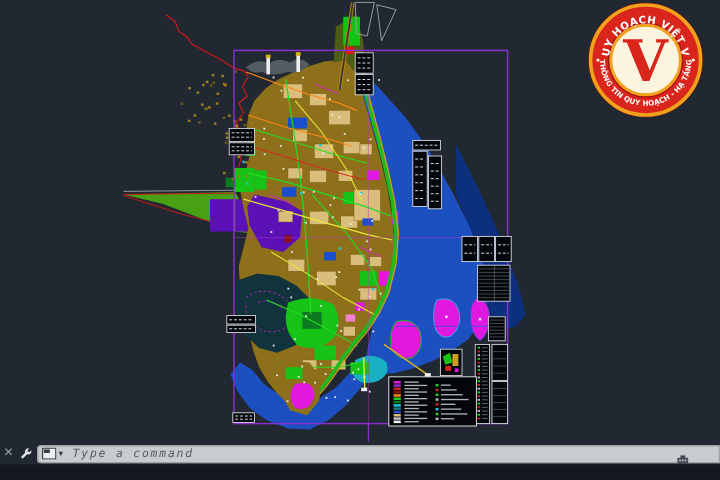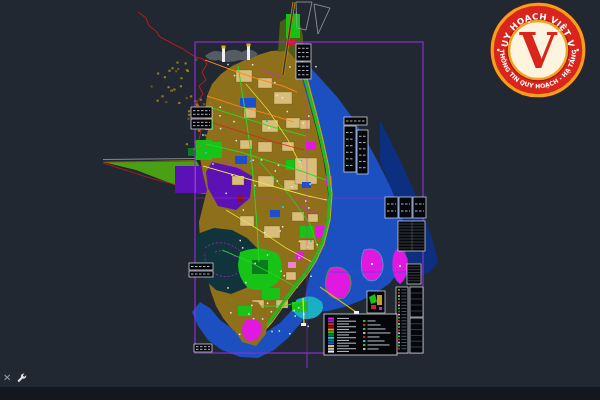--- a/index.html
+++ b/index.html
@@ -512,16 +512,35 @@
   <circle cx="16" cy="55" r="1.3" fill="#ffffff"></circle>
   <circle cx="94" cy="55" r="1.3" fill="#ffffff"></circle>
   <text x="55" y="72.5" text-anchor="middle" font-family="DejaVu Serif, serif" font-size="47" font-weight="bold" fill="#d9251c">V</text>
 </svg>
 
 <div id="cmdrow">
   <span class="cb-close">✕</span>
   <svg class="cb-wrench" width="12" height="12" viewBox="0 0 14 14">
     <path d="M2,12 L7,7 C6.4,5.6 6.8,4 8,3 C9,2.1 10.4,1.8 11.6,2.2 L9.6,4.2 L10,6 L11.8,6.4 L13.8,4.4 C14.2,5.6 13.9,7 13,8 C11.9,9.1 10.3,9.5 9,9 L4,14 Z" transform="scale(0.85)" fill="#dfe3e6"></path>
   </svg>
+  <div class="cmdline">
+    <span class="cmd-ico">
+      <svg width="12" height="10" viewBox="0 0 12 10">
+        <rect x="0.5" y="0.5" width="11" height="9" fill="#eef0f2" stroke="#3a4046" stroke-width="1"></rect>
+        <rect x="1.5" y="1.5" width="5" height="3" fill="#3a4046"></rect>
+      </svg>
+    </span>
+    <span class="cmd-caret">▾</span>
+    <span class="cmd-ph">Type a command</span>
+    <span class="cmd-right-ico">
+      <svg width="10" height="8" viewBox="0 0 10 8">
+        <rect x="0.5" y="2.5" width="9" height="5" fill="#464c54"></rect>
+        <rect x="3" y="0.5" width="4" height="2.5" fill="#464c54"></rect>
+        <rect x="2" y="4" width="1.4" height="1.4" fill="#c9ccce"></rect>
+        <rect x="4.3" y="4" width="1.4" height="1.4" fill="#c9ccce"></rect>
+        <rect x="6.6" y="4" width="1.4" height="1.4" fill="#c9ccce"></rect>
+      </svg>
+    </span>
+  </div>
 </div>
 <div id="bottomstrip"></div>
 
 </div>
 
 </body></html>

